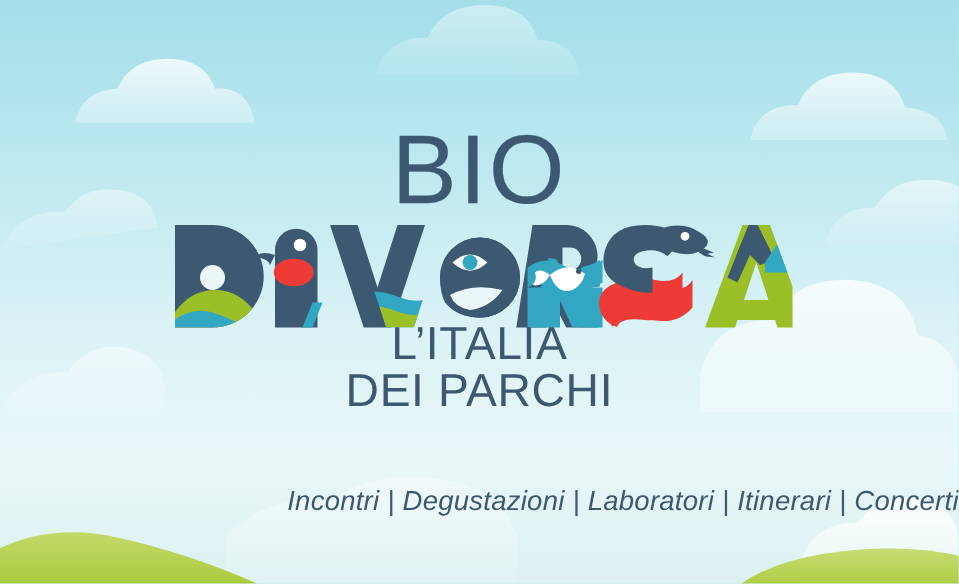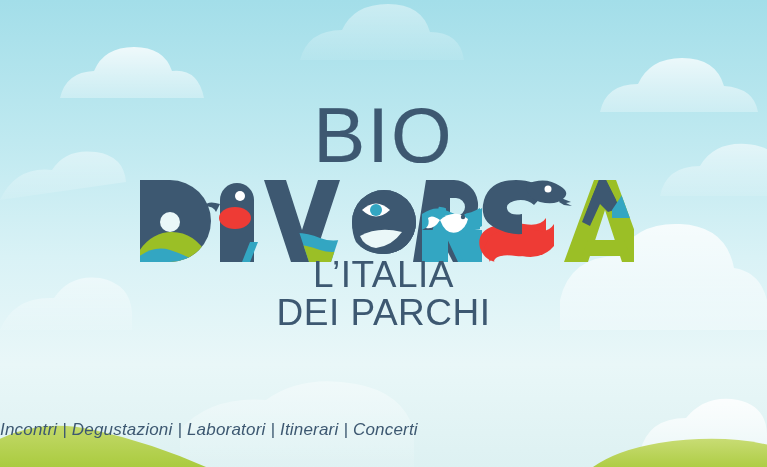--- a/index.html
+++ b/index.html
@@ -40,27 +40,27 @@
     color:#3d5871;
     font-family:"Liberation Sans",sans-serif;
     font-weight:300;
     font-size:37px;
     line-height:38px;
     letter-spacing:0.5px;
   }
   .subtitle .line{display:block;}
 
   .tagline{
-    position:absolute;left:0;right:0;top:420px;
-    text-align:left;
+    position:absolute;left:0;right:0;top:388px;
+    text-align:right;
     color:#3d5871;
     font-family:"Liberation Sans",sans-serif;
     font-style:italic;
     font-weight:400;
-    font-size:17px;
+    font-size:22px;
     letter-spacing:0.2px;
   }
 </style>
 </head>
 <body>
 
 <div class="poster">
 
   <svg class="sky-svg" viewBox="0 0 767 467" preserveAspectRatio="none">
     <defs>

